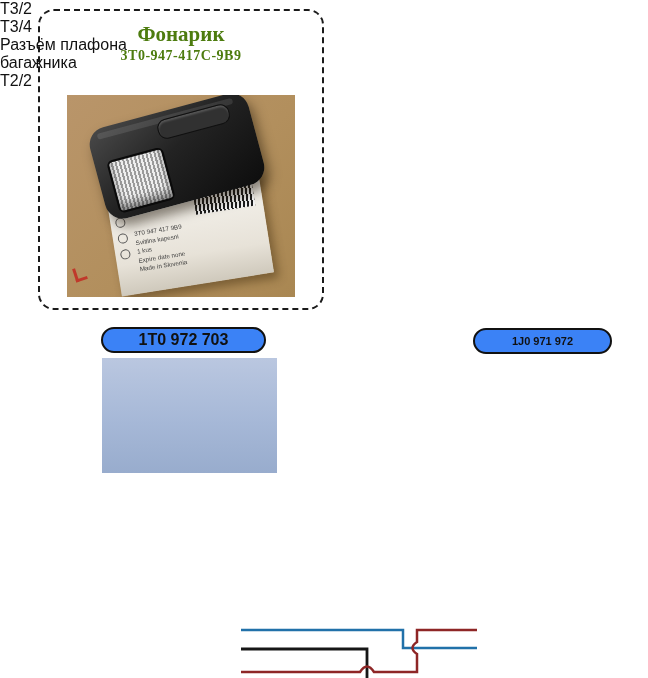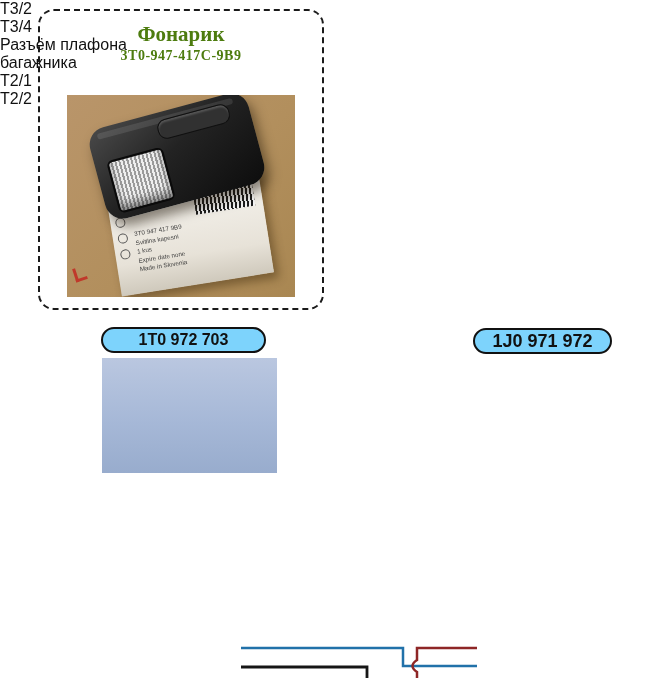--- a/index.html
+++ b/index.html
@@ -32,25 +32,25 @@
              background:repeating-linear-gradient(90deg,#efefef 0 2px,#9b9b9b 2px 4px);
              box-shadow:inset 0 -6px 8px rgba(0,0,0,.45);}
   .lamp-button{position:absolute;left:70px;top:8px;width:72px;height:18px;border-radius:9px;
                background:#313131;border:1px solid #101010;
                box-shadow:inset 0 2px 2px rgba(255,255,255,.18);}
   .lamp-shine{position:absolute;left:10px;top:5px;width:140px;height:6px;border-radius:3px;
               background:rgba(255,255,255,.10);}
   .red-mark{position:absolute;left:7px;bottom:16px;width:9px;height:11px;
             border-left:3px solid #c0392b;border-bottom:3px solid #c0392b;transform:rotate(-18deg);}
   
-  .part-label{position:absolute;border:2px solid #111;border-radius:13px;background:#7dd3fc;
+  .part-label{position:absolute;border:2px solid #111;border-radius:13px;background:#3b82f6;
               display:flex;align-items:center;justify-content:center;font-weight:bold;
               box-sizing:border-box;}
   #label-left{left:101px;top:327px;width:165px;height:26px;font-size:16px;}
-  #label-right{left:473px;top:328px;width:139px;height:26px;font-size:18px;}
+  #label-right{left:473px;top:328px;width:139px;height:26px;font-size:11px;}
   
   .conn-photo{position:absolute;overflow:hidden;}
   #photo-left{left:102px;top:358px;width:175px;height:115px;
               background:linear-gradient(180deg,#bac7e0 0%,#a6b8d7 55%,#98accd 100%);}
   #photo-right{left:472px;top:361px;width:141px;height:121px;
                background:linear-gradient(180deg,#93acd8 0%,#809bcb 60%,#7democ}
   #photo-right{left:472px;top:361px;width:141px;height:121px;
                background:linear-gradient(180deg,#93acd8 0%,#809bcb 60%,#7democratic 100%);}
   .conn-shadow{position:absolute;left:10%;bottom:8px;width:80%;height:12px;border-radius:50%;
                background:rgba(45,60,95,.40);filter:blur(3px);}
@@ -138,21 +138,20 @@
     <div class="pin-row">Т3/2</div>
     <div class="pin-row">Т3/4</div>
   </div>
 
   
   <div class="pin-table" id="table-right">
     <div class="pin-header">
       <div>Разъём плафона</div>
       <div>багажника</div>
     </div>
-    <div class="pin-row">Т2/1</div>
     <div class="pin-row">Т2/2</div>
   </div>
 
   
   <svg id="wires" width="648" height="678" viewBox="0 0 648 678">
     <path d="M241,540 L403,540 L403,558 L477,558" fill="none" stroke-width="2.5" stroke="#2171a9"></path>
     <path d="M241,559 L367,559 L367,633" fill="none" stroke-width="2.8" stroke="#161616"></path>
     <path d="M241,582 L360,582 Q367,571 374,582 L417,582 L417,564 Q408,558 417,552 L417,540 L477,540" fill="none" stroke-width="2.5" stroke="#8e2626"></path>
   </svg>
 

